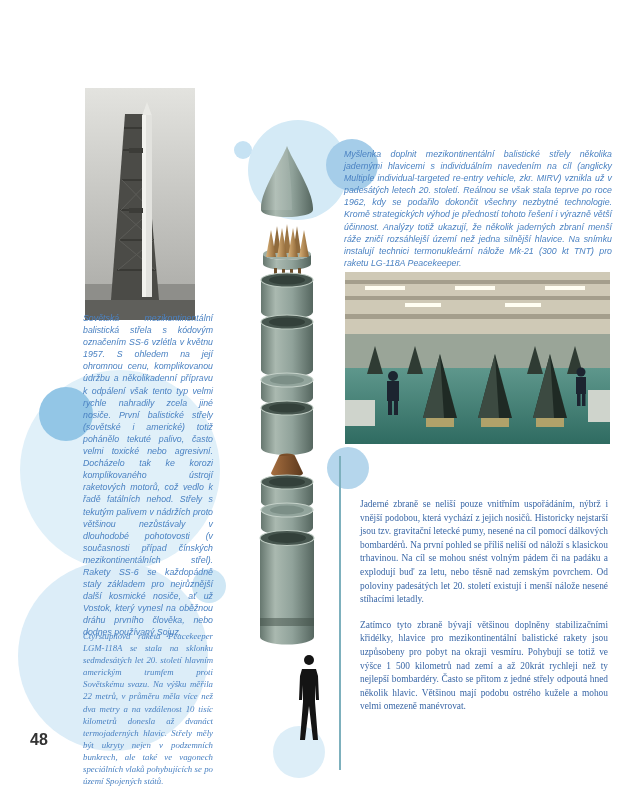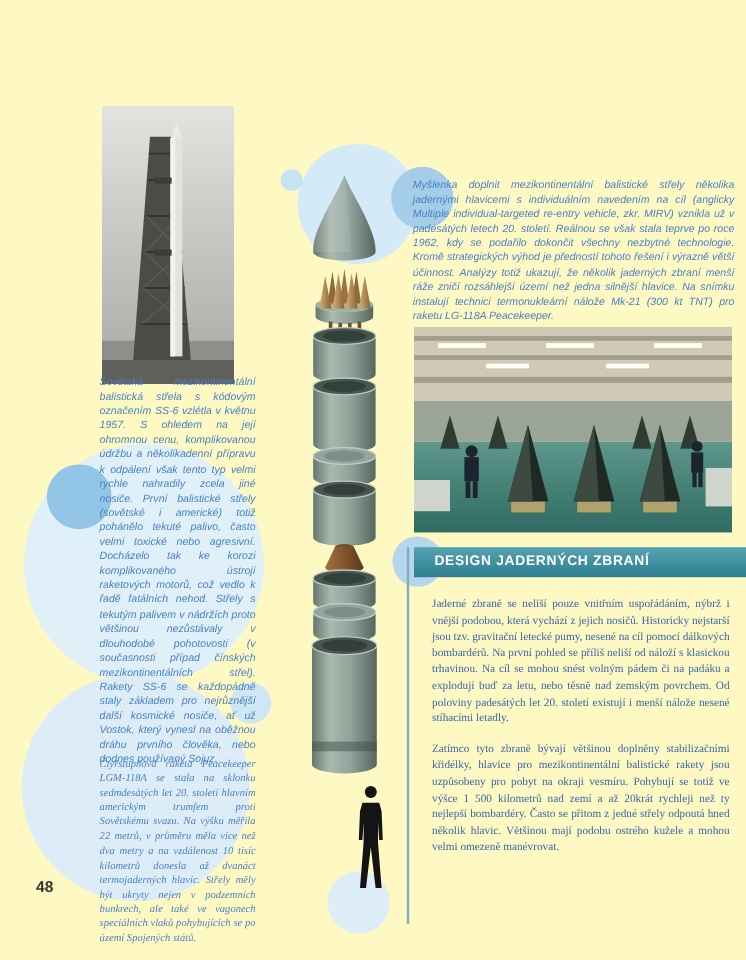--- a/index.html
+++ b/index.html
@@ -1,17 +1,17 @@
 <!DOCTYPE html>
 <html lang="cs"><head>
 <meta charset="utf-8">
 <style>
   html,body{margin:0;padding:0;background:#e9e9e9;font-family:"Liberation Sans",sans-serif;}
   .page{
-    position:relative;width:622px;height:800px;margin:0 auto;background:#fef9c3;
+    position:relative;width:622px;height:800px;margin:0 auto;background:#ffffff;
     overflow:hidden;
   }
   .blob{position:absolute;border-radius:50%;}
   .photo{position:absolute;overflow:hidden;}
   .caption{
     position:absolute;font-style:italic;color:#4b82c2;font-size:8.8px;
     line-height:12.1px;text-align:justify;margin:0;
   }
   .caption-mirv{left:344px;top:148px;width:268px;}
   .caption-ss6{left:83px;top:312px;width:130px;}
@@ -19,21 +19,21 @@
   .section-bar{
     position:absolute;left:345px;top:456px;width:277px;height:25px;
     background:linear-gradient(#55a2b1,#2e7e91);
     color:#ffffff;font-weight:bold;font-size:11.5px;letter-spacing:.6px;
     line-height:25px;padding-left:17px;box-sizing:border-box;
   }
   .vline{position:absolute;left:339px;top:456px;width:2px;height:314px;background:#7db0bd;}
   .body-col{position:absolute;left:360px;top:498px;width:248px;color:#3a67a6;
     font-size:9.4px;line-height:13.6px;text-align:justify;}
   .body-col p{margin:0 0 12px 0;font-family:Liberation Serif, serif;}
-  .page-num{position:absolute;left:30px;top:731px;font-weight:bold;font-size:13px;color:#333333;}
+  .page-num{position:absolute;left:30px;top:731px;font-weight:bold;font-size:16px;color:#333333;}
   .missile{position:absolute;left:230px;top:140px;width:110px;height:605px;}
   .photo-rocket{left:85px;top:88px;width:110px;height:232px;}
   .photo-factory{left:345px;top:272px;width:265px;height:172px;}
 </style>
 </head>
 <body>
 
 <div class="page">
 
   <div class="blob" style="left:20px;top:370px;width:200px;height:200px;background:#e0f0f9;"></div>
@@ -219,23 +219,20 @@
         <rect x="43" y="129" width="4" height="14"></rect>
         <rect x="49" y="129" width="4" height="14"></rect>
         <circle cx="236" cy="100" r="4.5"></circle>
         <rect x="231" y="105" width="10" height="17"></rect>
         <rect x="232" y="122" width="3.5" height="12"></rect>
         <rect x="237" y="122" width="3.5" height="12"></rect>
       </g>
     </svg>
   </div>
 
-  <div class="section-bar">
-    <span>DESIGN JADERNÝCH ZBRANÍ</span>
-  </div>
   <div class="vline"></div>
 
   <div class="body-col">
     <p>Jaderné zbraně se neliší pouze vnitřním uspořádáním, nýbrž i vnější podobou, která vychází z jejich nosičů. Historicky nejstarší jsou tzv. gravitační letecké pumy, nesené na cíl pomocí dálkových bombardérů. Na první pohled se příliš neliší od náloží s klasickou trhavinou. Na cíl se mohou snést volným pádem či na padáku a explodují buď za letu, nebo těsně nad zemským povrchem. Od poloviny padesátých let 20. století existují i menší nálože nesené stíhacími letadly.</p>
     <p>Zatímco tyto zbraně bývají většinou doplněny stabilizačními křidélky, hlavice pro mezikontinentální balistické rakety jsou uzpůsobeny pro pobyt na okraji vesmíru. Pohybují se totiž ve výšce 1 500 kilometrů nad zemí a až 20krát rychleji než ty nejlepší bombardéry. Často se přitom z jedné střely odpoutá hned několik hlavic. Většinou mají podobu ostrého kužele a mohou velmi omezeně manévrovat.</p>
   </div>
 
   <p class="caption caption-ss6">Sovětská mezikontinentální balistická střela s kódovým označením SS-6 vzlétla v květnu 1957. S ohledem na její ohromnou cenu, komplikovanou údržbu a několikadenní přípravu k odpálení však tento typ velmi rychle nahradily zcela jiné nosiče. První balistické střely (sovětské i americké) totiž pohánělo tekuté palivo, často velmi toxické nebo agresivní. Docházelo tak ke korozi komplikovaného ústrojí raketových motorů, což vedlo k řadě fatálních nehod. Střely s tekutým palivem v nádržích proto většinou nezůstávaly v dlouhodobé pohotovosti (v současnosti případ čínských mezikontinentálních střel). Rakety SS-6 se každopádně staly základem pro nejrůznější další kosmické nosiče, ať už Vostok, který vynesl na oběžnou dráhu prvního člověka, nebo dodnes používaný Sojuz.</p>
   <p class="caption caption-pk">Čtyřstupňová raketa Peacekeeper LGM-118A se stala na sklonku sedmdesátých let 20. století hlavním americkým trumfem proti Sovětskému svazu. Na výšku měřila 22 metrů, v průměru měla více než dva metry a na vzdálenost 10 tisíc kilometrů donesla až dvanáct termojaderných hlavic. Střely měly být ukryty nejen v podzemních bunkrech, ale také ve vagonech speciálních vlaků pohybujících se po území Spojených států.</p>
 

